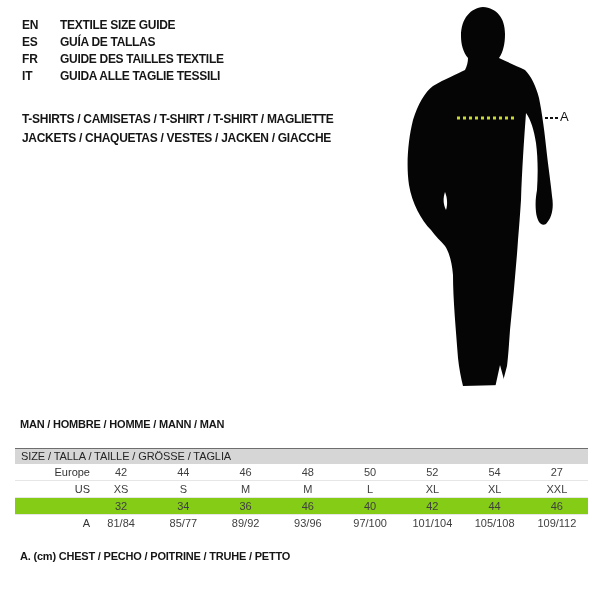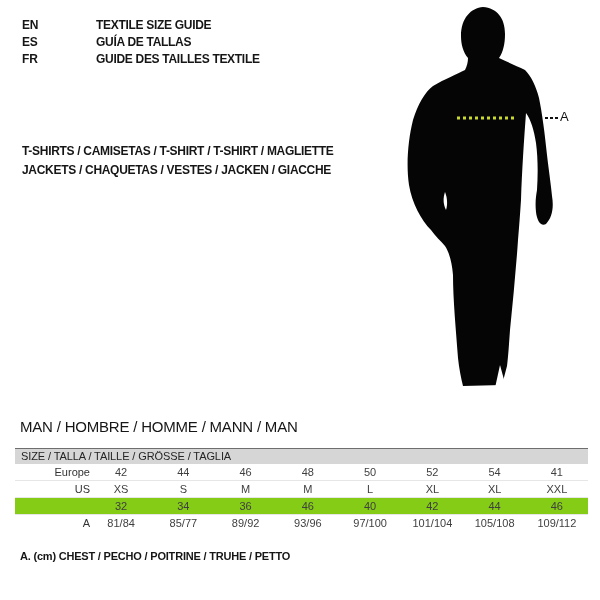--- a/index.html
+++ b/index.html
@@ -15,21 +15,20 @@
   
   .lang-block {
     position: absolute;
     left: 22px;
     top: 16px;
   }
   .lang-row {
     display: flex;
     height: 17px;
     align-items: center;
-    gap: 36px;
   }
   .lang-code {
     width: 38px;
     font-size: 12px;
     font-weight: 700;
     letter-spacing: -0.2px;
     color: #161616;
   }
   .lang-title {
     font-size: 12px;
@@ -38,21 +37,20 @@
     color: #161616;
     white-space: nowrap;
     text-align: center;
   }
 
   
   .category-block {
     position: absolute;
     left: 22px;
     top: 110px;
-    margin-top: 32px;
   }
   .category-line {
     font-size: 12px;
     font-weight: 700;
     letter-spacing: -0.3px;
     color: #161616;
     line-height: 19px;
     white-space: nowrap;
   }
 
@@ -72,22 +70,22 @@
     font-size: 13px;
     font-weight: 400;
     color: #111;
   }
 
   
   .section-label {
     position: absolute;
     left: 20px;
     top: 418px;
-    font-size: 15px;
-    font-weight: 400;
+    font-size: 11px;
+    font-weight: 700;
     letter-spacing: -0.2px;
     color: #161616;
     white-space: nowrap;
   }
 
   
   .size-table {
     position: absolute;
     left: 15px;
     top: 448px;
@@ -144,20 +142,24 @@
     <span class="lang-code">EN</span>
     <span class="lang-title">TEXTILE SIZE GUIDE</span>
   </div>
   <div class="lang-row">
     <span class="lang-code">ES</span>
     <span class="lang-title">GUÍA DE TALLAS</span>
   </div>
   <div class="lang-row">
     <span class="lang-code">FR</span>
     <span class="lang-title">GUIDE DES TAILLES TEXTILE</span>
+  </div>
+  <div class="lang-row">
+    <span class="lang-code">IT</span>
+    <span class="lang-title">GUIDA ALLE TAGLIE TESSILI</span>
   </div>
 </div>
 
 <div class="category-block">
   <div class="category-line">T-SHIRTS / CAMISETAS / T-SHIRT / T-SHIRT / MAGLIETTE</div>
   <div class="category-line">JACKETS / CHAQUETAS / VESTES / JACKEN / GIACCHE</div>
 </div>
 
 <div class="figure-wrap">
   <svg viewBox="0 0 205 400" width="205" height="400" xmlns="http://www.w3.org/2000/svg">
@@ -218,21 +220,21 @@
     </tr>
     <tr class="data-row">
       <td class="row-label">Europe</td>
       <td>42</td>
       <td>44</td>
       <td>46</td>
       <td>48</td>
       <td>50</td>
       <td>52</td>
       <td>54</td>
-      <td>41</td>
+      <td>27</td>
     </tr>
     <tr class="data-row">
       <td class="row-label">US</td>
       <td>XS</td>
       <td>S</td>
       <td>M</td>
       <td>M</td>
       <td>L</td>
       <td>XL</td>
       <td>XL</td>

